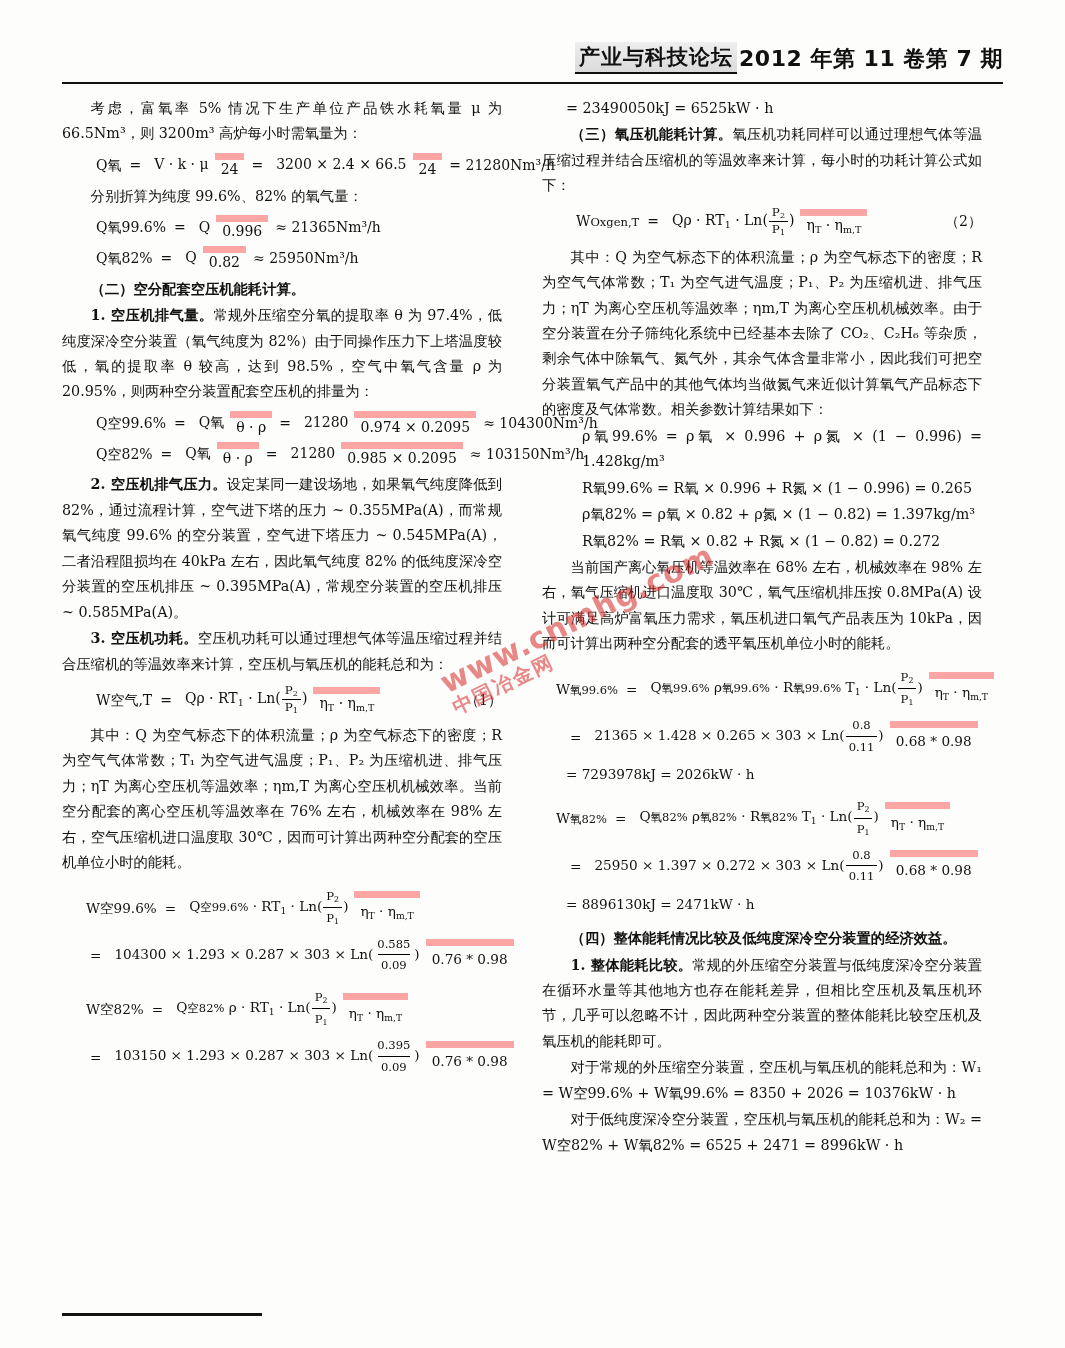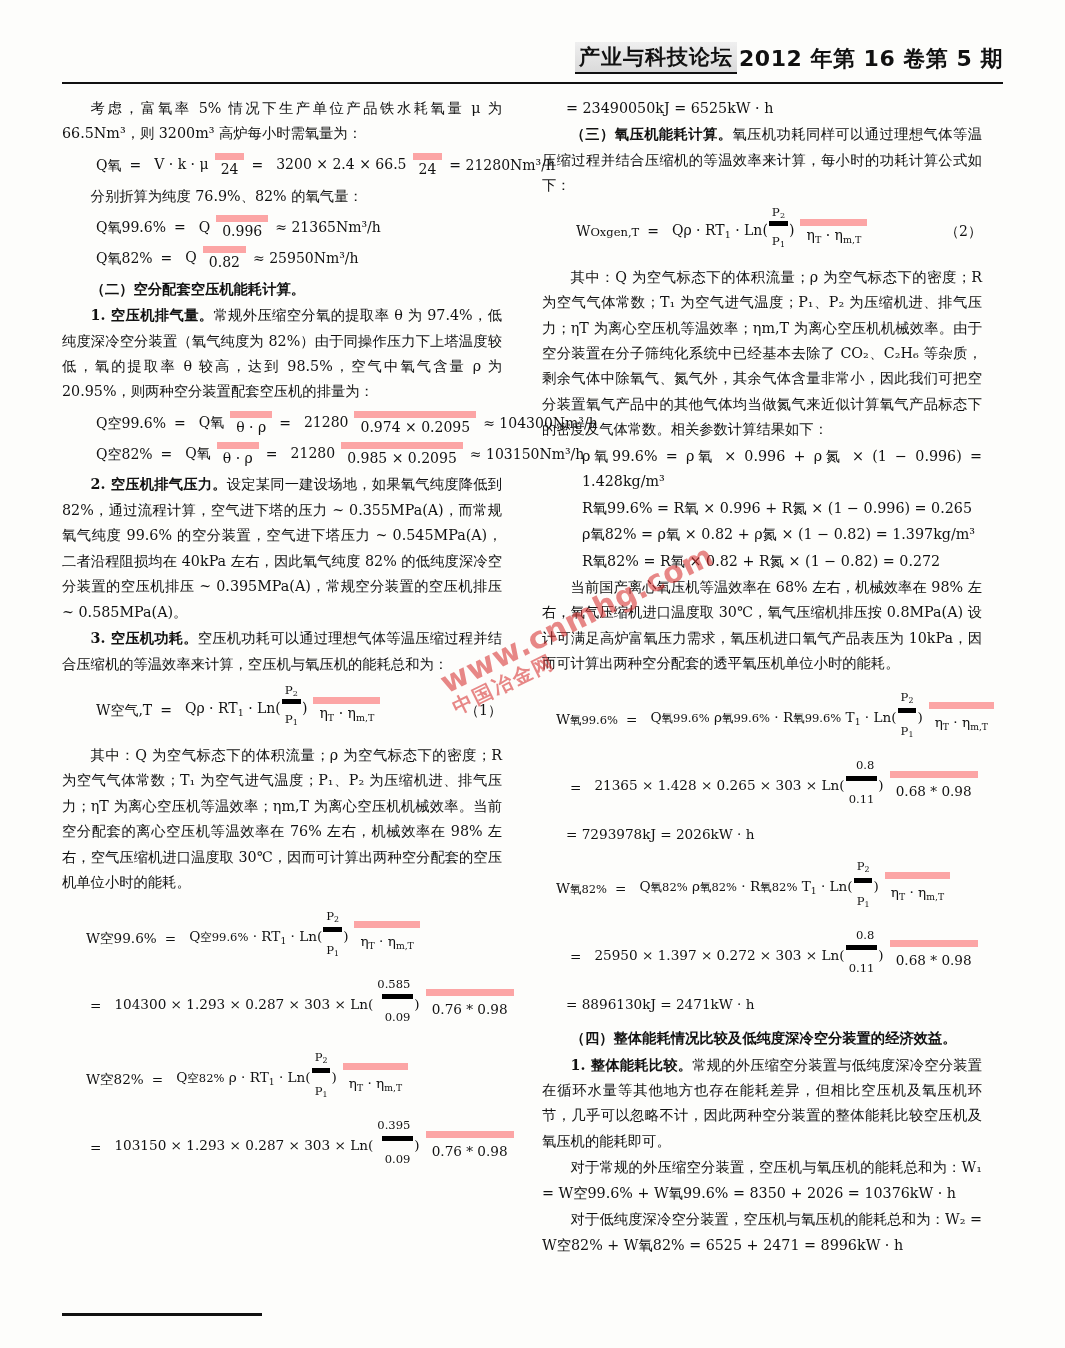--- a/index.html
+++ b/index.html
@@ -80,25 +80,25 @@
   .frac .num{padding:0 6px 1px 6px;white-space:nowrap;}
   .frac .den{padding:1px 6px 0 6px;border-top:7px solid #fca5a5;white-space:nowrap;}
   .tail{margin-left:4px;white-space:nowrap;}
   .eqno{margin-left:auto;font-size:14px;}
   .sm{font-size:11.5px;}
   
   .bigeq{margin:10px 0 10px 0;font-size:13.6px;}
   .bigeq .row{display:flex;align-items:center;}
   .bigeq .lead{white-space:nowrap;margin-right:4px;}
   .lnfrac{
-    display:inline-flex;flex-direction:column;align-items:flex-end;
+    display:inline-flex;flex-direction:column;align-items:center;
     vertical-align:middle;font-size:.85em;margin:0 1px;
   }
   .lnfrac .a{padding:0 3px;}
-  .lnfrac .b{padding:8px 3px;border-top:5px solid #000000;}
+  .lnfrac .b{padding:0 3px;border-top:1px solid #000000;}
   
   .footrule{
     position:absolute;left:62px;bottom:32px;width:200px;height:3px;background:#111;
   }
   
   .watermark{
     position:absolute;
     left:432px;top:600px;
     transform:rotate(-26deg);
     color:rgba(214,38,38,.55);
@@ -113,21 +113,21 @@
     display:block;font-size:20px;margin-top:-4px;letter-spacing:2px;
   }
 </style>
 </head>
 <body>
 
 <div class="page">
 
   <div class="header">
     <span class="hdr-journal">产业与科技论坛</span>
-    <span class="hdr-issue">2012 年第 16 卷第 5 期</span>
+    <span class="hdr-issue">2012 年第 11 卷第 7 期</span>
   </div>
   <div class="hdr-rule"></div>
 
   <div class="cols">
 
     <div class="col">
 
       <p class="ind">考虑，富氧率 5% 情况下生产单位产品铁水耗氧量 μ 为 66.5Nm³，则 3200m³ 高炉每小时需氧量为：</p>
 
       <div class="eq indent">
@@ -138,21 +138,21 @@
           <span class="den">24</span>
         </span>
         <span class="eqsign">=</span>
         <span class="frac">
           <span class="num">3200 × 2.4 × 66.5</span>
           <span class="den">24</span>
         </span>
         <span class="tail">= 21280Nm³/h</span>
       </div>
 
-      <p class="ind">分别折算为纯度 76.9%、82% 的氧气量：</p>
+      <p class="ind">分别折算为纯度 99.6%、82% 的氧气量：</p>
 
       <div class="eq indent">
         <span class="lhs">Q氧99.6%</span>
         <span class="eqsign">=</span>
         <span class="frac">
           <span class="num">Q</span>
           <span class="den">0.996</span>
         </span>
         <span class="tail">≈ 21365Nm³/h</span>
       </div>

